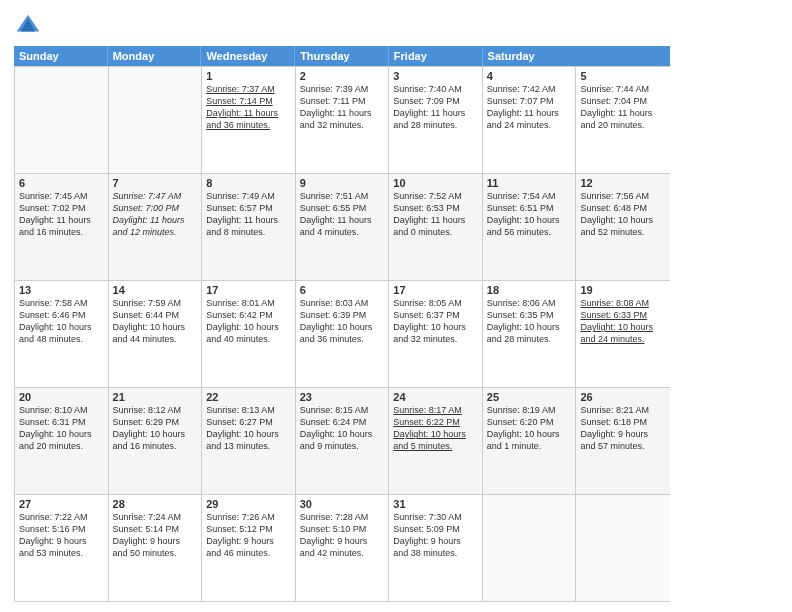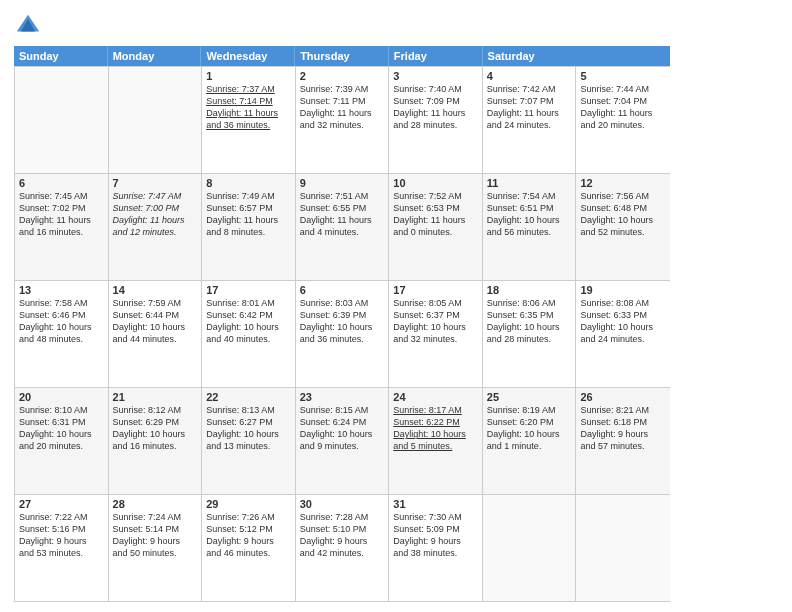--- a/index.html
+++ b/index.html
@@ -274,21 +274,21 @@
           </div>
           <div class="cal-cell">
             <span class="day-num">18</span>
             <div class="cell-text" style="white-space: pre-line;">Sunrise: 8:06 AM
 Sunset: 6:35 PM
 Daylight: 10 hours
 and 28 minutes.</div>
           </div>
           <div class="cal-cell">
             <span class="day-num">19</span>
-            <div class="cell-text" style="white-space: pre-line;">Sunrise: 8:08 AM
+            <div class="cell-text" style="white-space: pre-line; text-decoration: underline;">Sunrise: 8:08 AM
 Sunset: 6:33 PM
 Daylight: 10 hours
 and 24 minutes.</div>
           </div>
         </div>
         <div class="cal-row row-alt">
           <div class="cal-cell">
             <span class="day-num">20</span>
             <div class="cell-text" style="white-space: pre-line;">Sunrise: 8:10 AM
 Sunset: 6:31 PM

